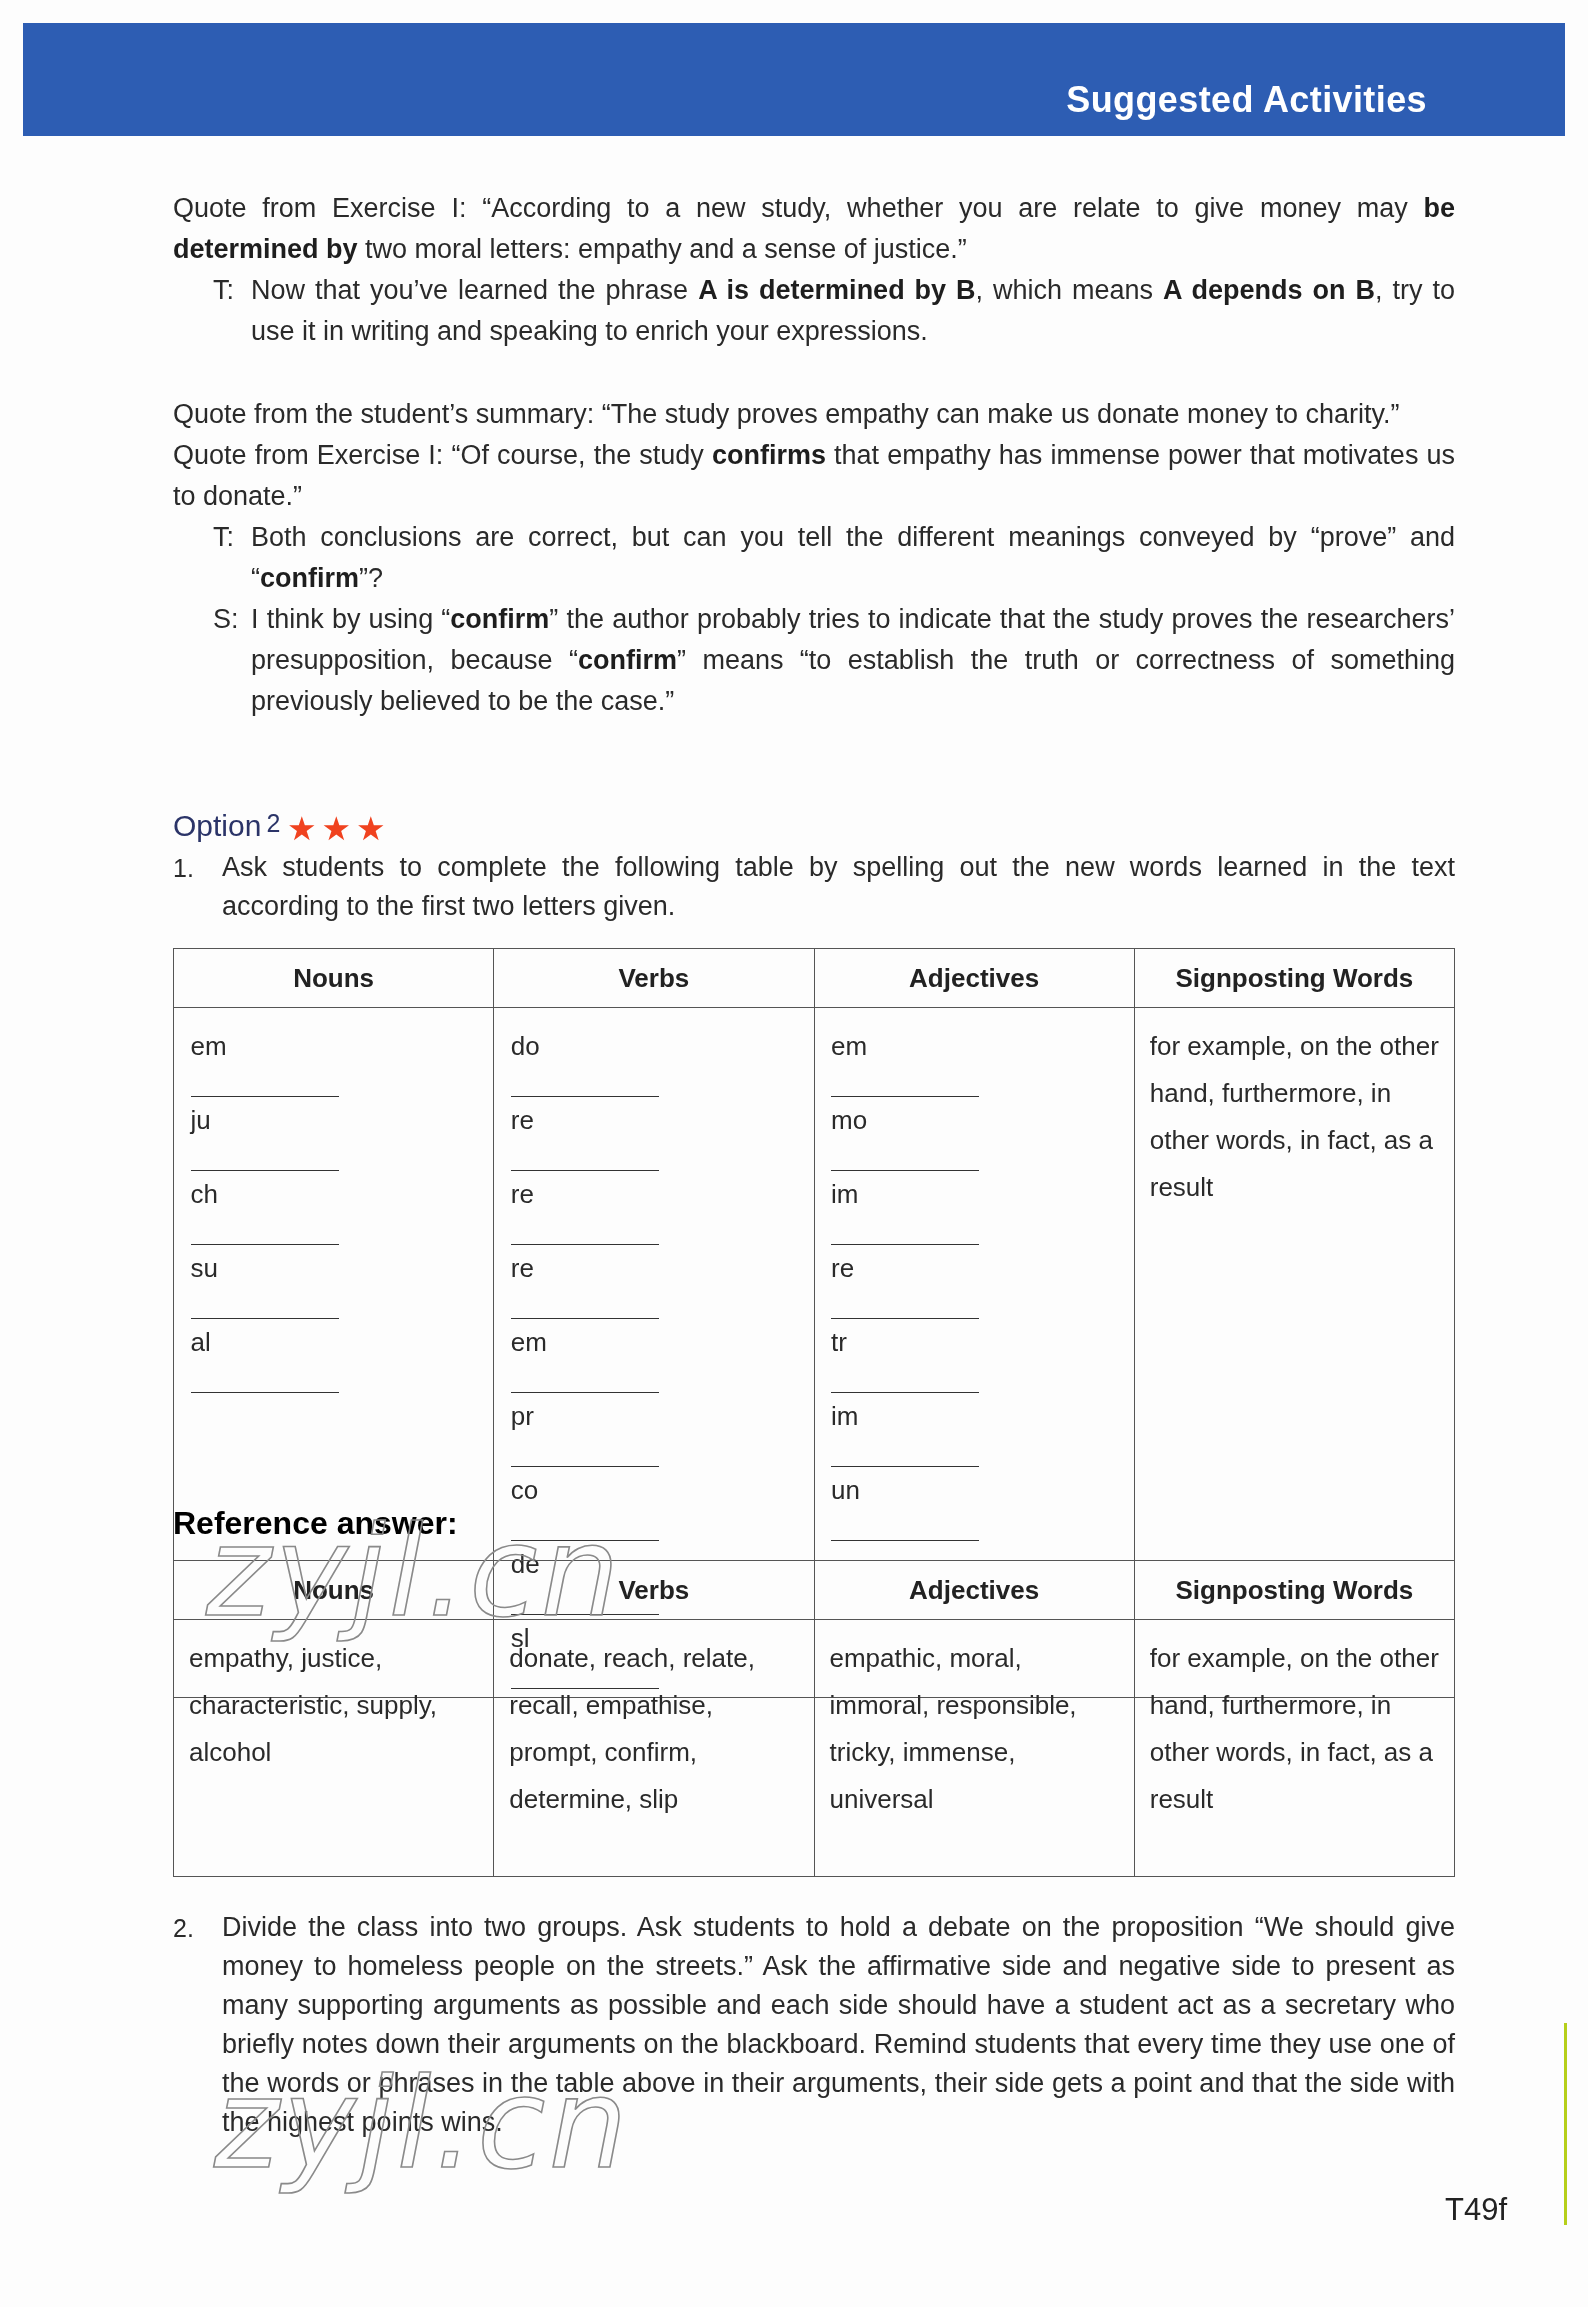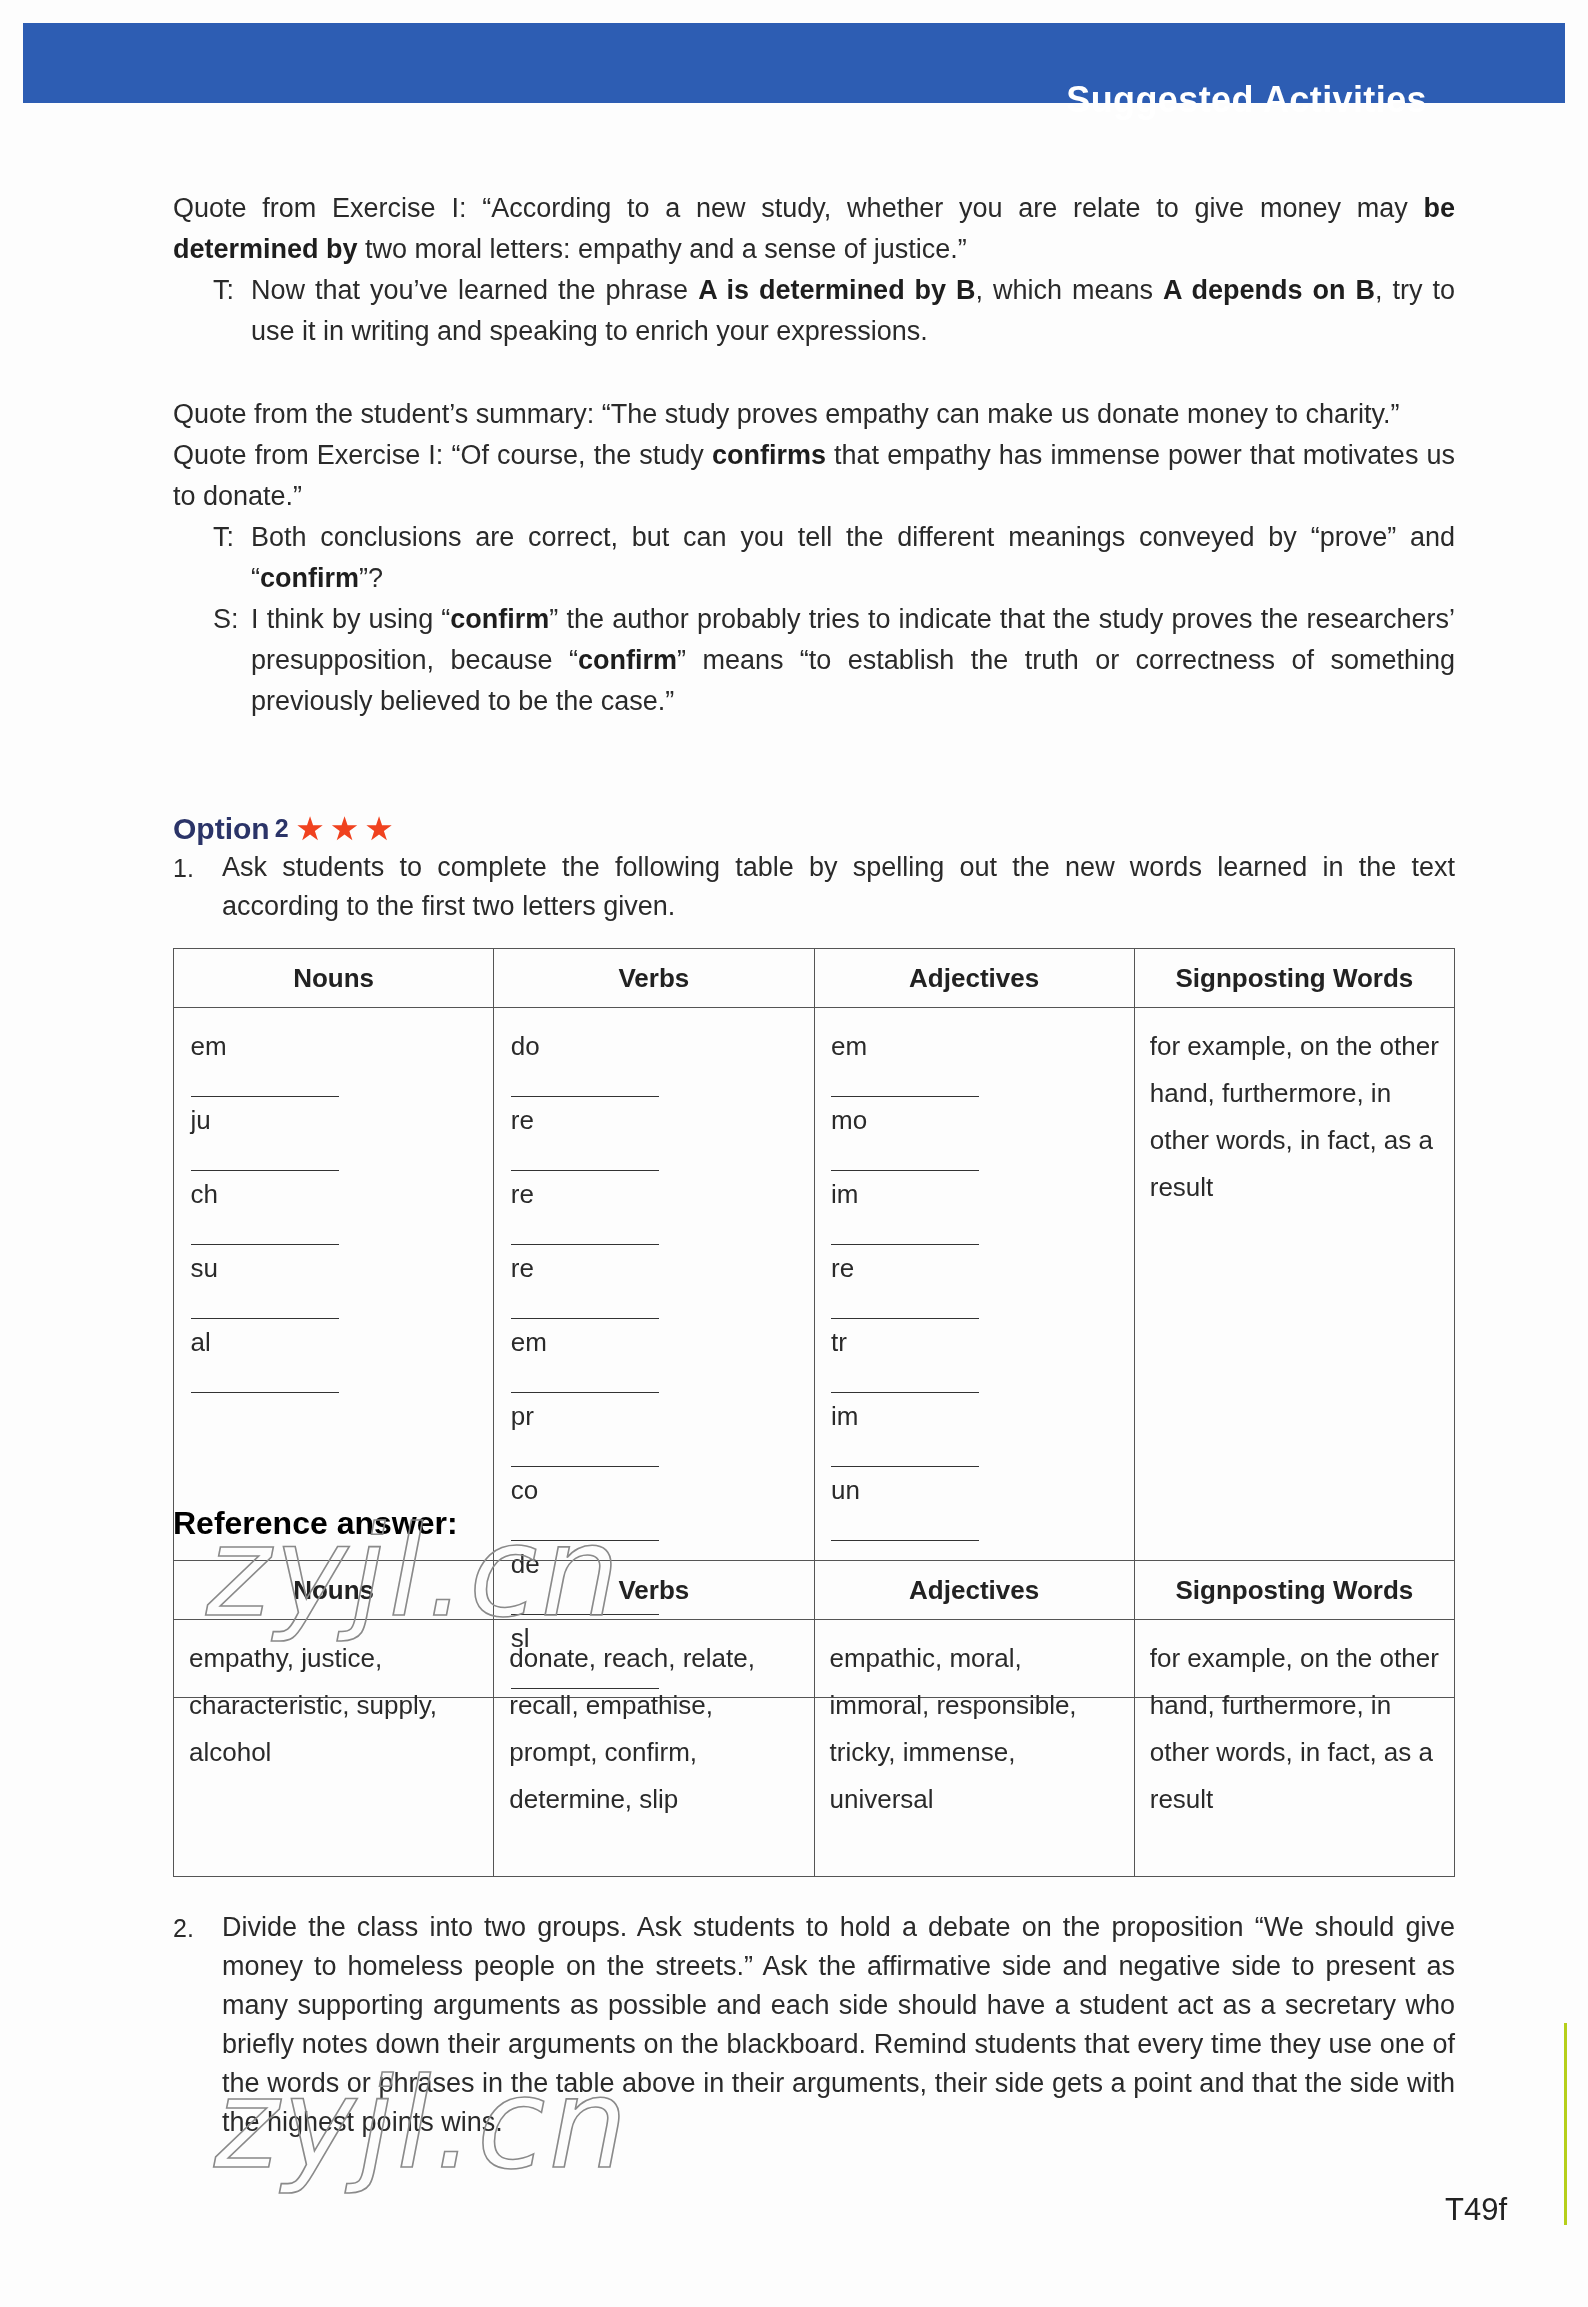--- a/index.html
+++ b/index.html
@@ -2,35 +2,35 @@
 <html style="font-size:13px"><head>
 <meta charset="utf-8">
 <style>
   html, body { margin: 0; padding: 0; }
   body {
     width: 1589px; height: 2307px; background: #fdfdfd; position: relative;
     font-family: "Liberation Sans", "DejaVu Sans", sans-serif; color: #2a2a2a;
     overflow: hidden;
   }
   .header {
-    position: absolute; left: 23px; top: 23px; width: 1542px; height: 80px;
+    position: absolute; left: 23px; top: 23px; width: 1542px; height: 113px;
     background: #2d5db3;
   }
   .header-title {
     position: absolute; right: 138px; top: 56px;
     font-family: "Liberation Sans", sans-serif; font-weight: bold; font-size: 36px;
     color: #ffffff; letter-spacing: 0.4px;
   }
   .content { position: absolute; left: 173px; width: 1282px; }
   p { margin: 0; font-size: 27px; line-height: 41px; text-align: justify; }
   .dialog { display: flex; margin-left: 40px; }
   .dialog .speaker { width: 38px; flex: none; font-size: 27px; line-height: 41px; }
   .dialog .line { flex: 1; font-size: 27px; line-height: 41px; text-align: justify; }
   b { font-weight: bold; color: #1e1e1e; }
-  .option-title { font-size: 30px; font-weight: bold; color: #2b3468; display: flex; align-items: center; }
+  .option-title { font-size: 30px; font-weight: normal; color: #2b3468; display: flex; }
   .option-title .num { font-size: 25px; margin-left: 5px; margin-right: 6.6px; }
   .star { color: #f0421f; font-size: 33px; margin-right: 5px; }
   .numbered { display: flex; }
   .numbered .n { width: 49px; flex: none; font-size: 25px; line-height: 41px; }
   .numbered .t { flex: 1; font-size: 27px; line-height: 39px; text-align: justify; }
   table { border-collapse: collapse; width: 1282px; table-layout: fixed; padding-left: 43px; }
   th, td { border: 1.6px solid #555; }
   th { font-size: 26px; font-weight: bold; height: 56px; text-align: center; color: #222; }
   td { vertical-align: top; padding: 15px 15px 8.2px 15px; font-size: 26px; line-height: 47px; }
   .blank-row { display: flex; align-items: baseline; flex-direction: column; }

